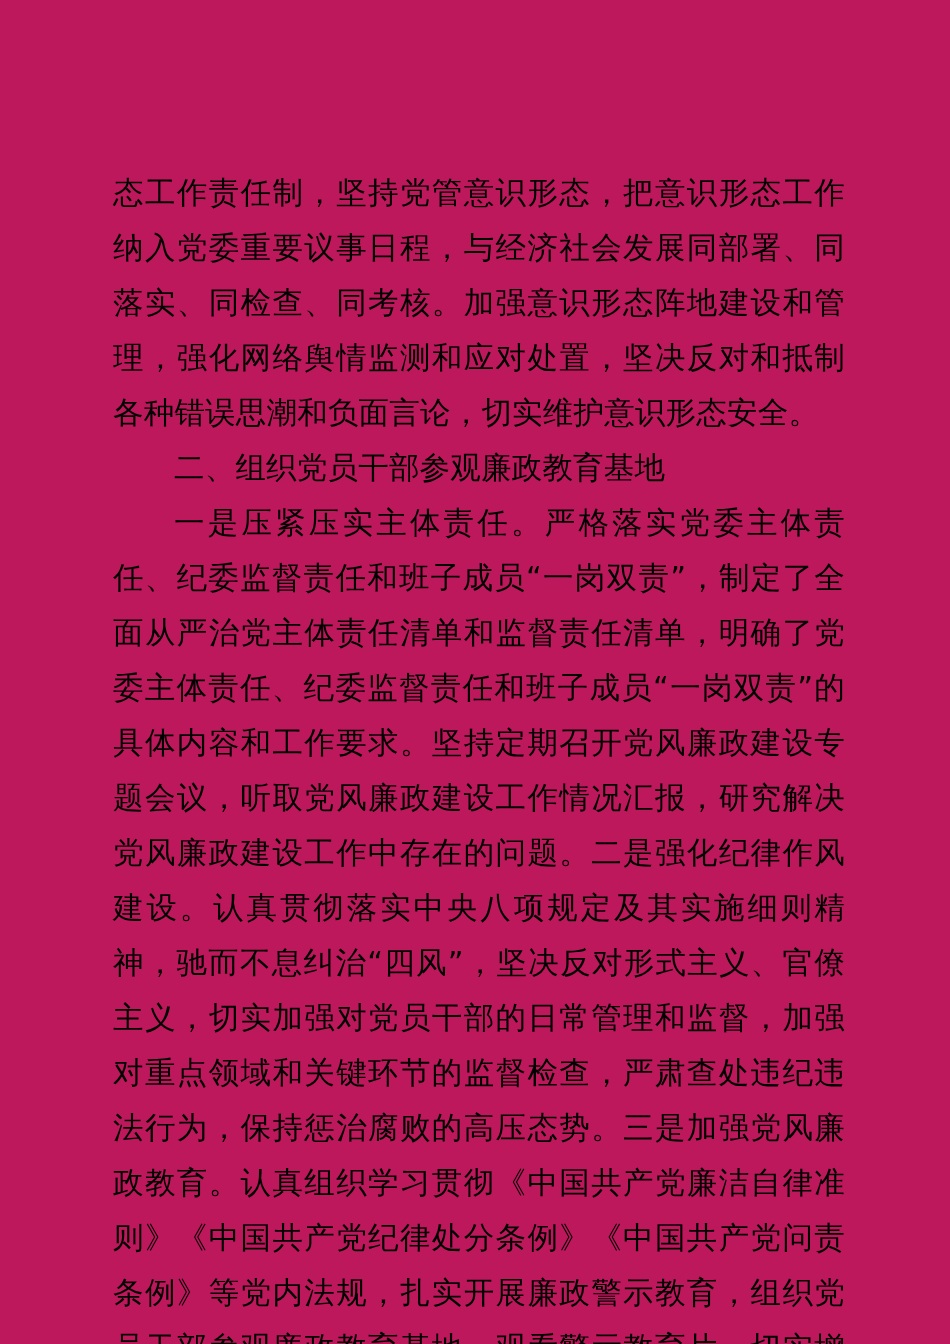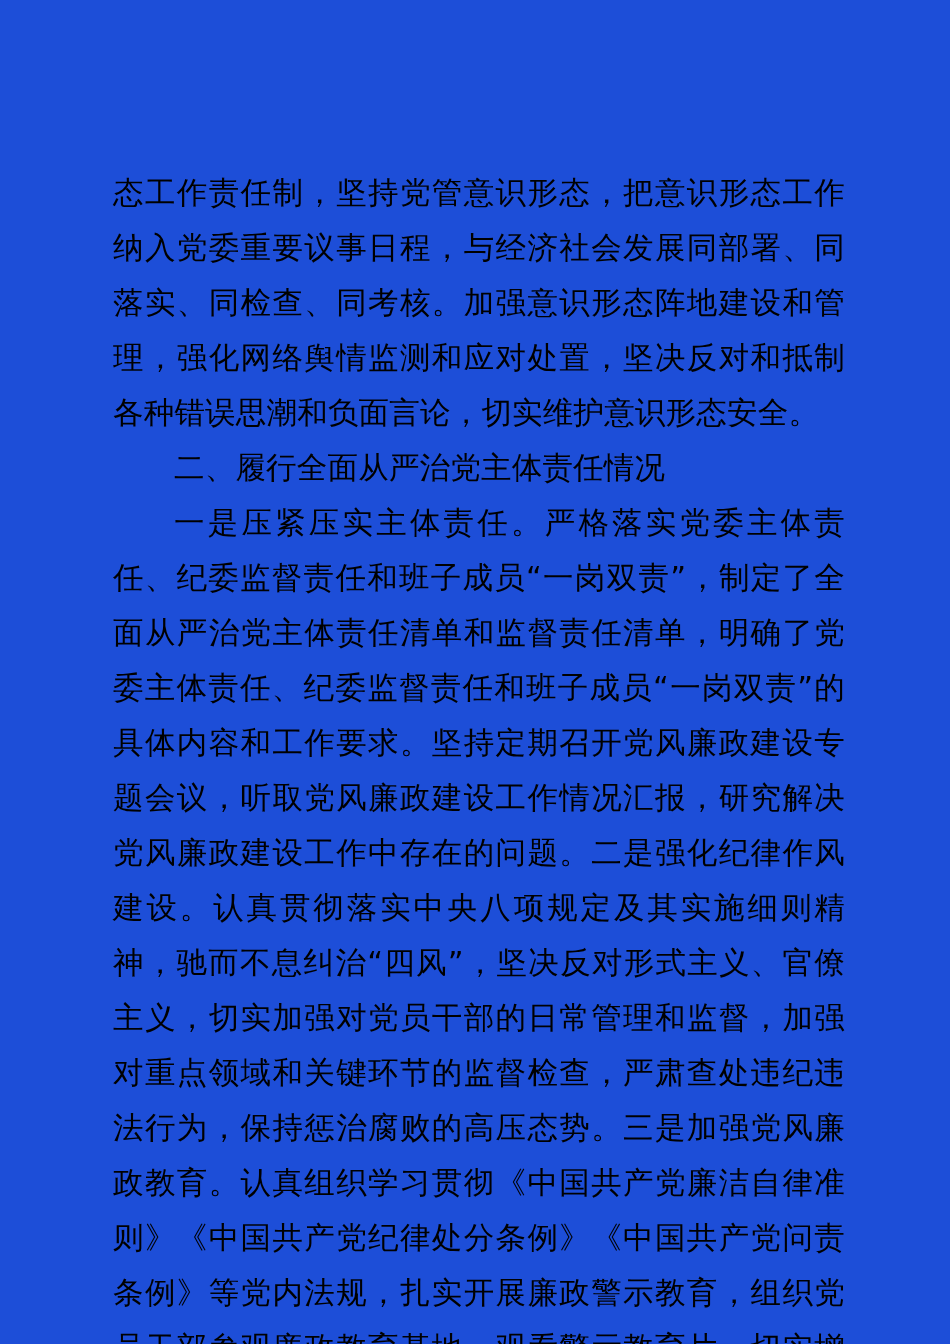--- a/index.html
+++ b/index.html
@@ -3,21 +3,21 @@
 <meta charset="utf-8">
 <style>
   html, body {
     margin: 0;
     padding: 0;
     background: #ffffff;
   }
   .page {
     width: 950px;
     height: 1344px;
-    background: #1d4ed8;
+    background: #be185d;
     position: relative;
     box-sizing: border-box;
     padding: 165px 105px 60px 113px;
     font-family: "DejaVu Sans", "Liberation Sans", sans-serif;
     color: #000000;
     overflow: hidden;
   }
   .doc-body {
     font-size: 30.5px;
     line-height: 55px;
@@ -36,16 +36,16 @@
   .para + .para {
     margin-top: 0;
   }
 </style>
 </head>
 <body>
 
 <div class="page">
   <div class="doc-body">
     <p class="para">态工作责任制，坚持党管意识形态，把意识形态工作纳入党委重要议事日程，与经济社会发展同部署、同落实、同检查、同考核。加强意识形态阵地建设和管理，强化网络舆情监测和应对处置，坚决反对和抵制各种错误思潮和负面言论，切实维护意识形态安全。</p>
-    <p class="para indent">二、履行全面从严治党主体责任情况</p>
+    <p class="para indent">二、组织党员干部参观廉政教育基地</p>
     <p class="para indent">一是压紧压实主体责任。严格落实党委主体责任、纪委监督责任和班子成员“一岗双责”，制定了全面从严治党主体责任清单和监督责任清单，明确了党委主体责任、纪委监督责任和班子成员“一岗双责”的具体内容和工作要求。坚持定期召开党风廉政建设专题会议，听取党风廉政建设工作情况汇报，研究解决党风廉政建设工作中存在的问题。二是强化纪律作风建设。认真贯彻落实中央八项规定及其实施细则精神，驰而不息纠治“四风”，坚决反对形式主义、官僚主义，切实加强对党员干部的日常管理和监督，加强对重点领域和关键环节的监督检查，严肃查处违纪违法行为，保持惩治腐败的高压态势。三是加强党风廉政教育。认真组织学习贯彻《中国共产党廉洁自律准则》《中国共产党纪律处分条例》《中国共产党问责条例》等党内法规，扎实开展廉政警示教育，组织党员干部参观廉政教育基地，观看警示教育片，切实增强了党员干部的纪律</p>
   </div>
 </div>
 
 </body></html>

